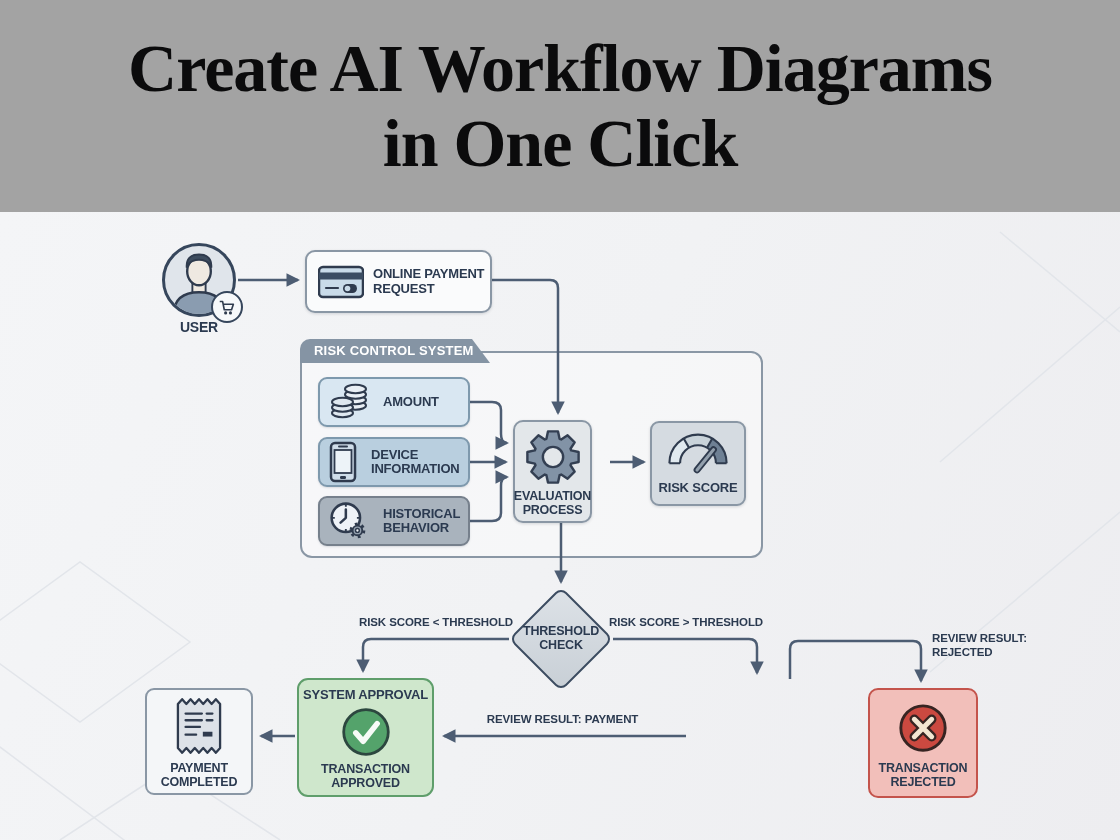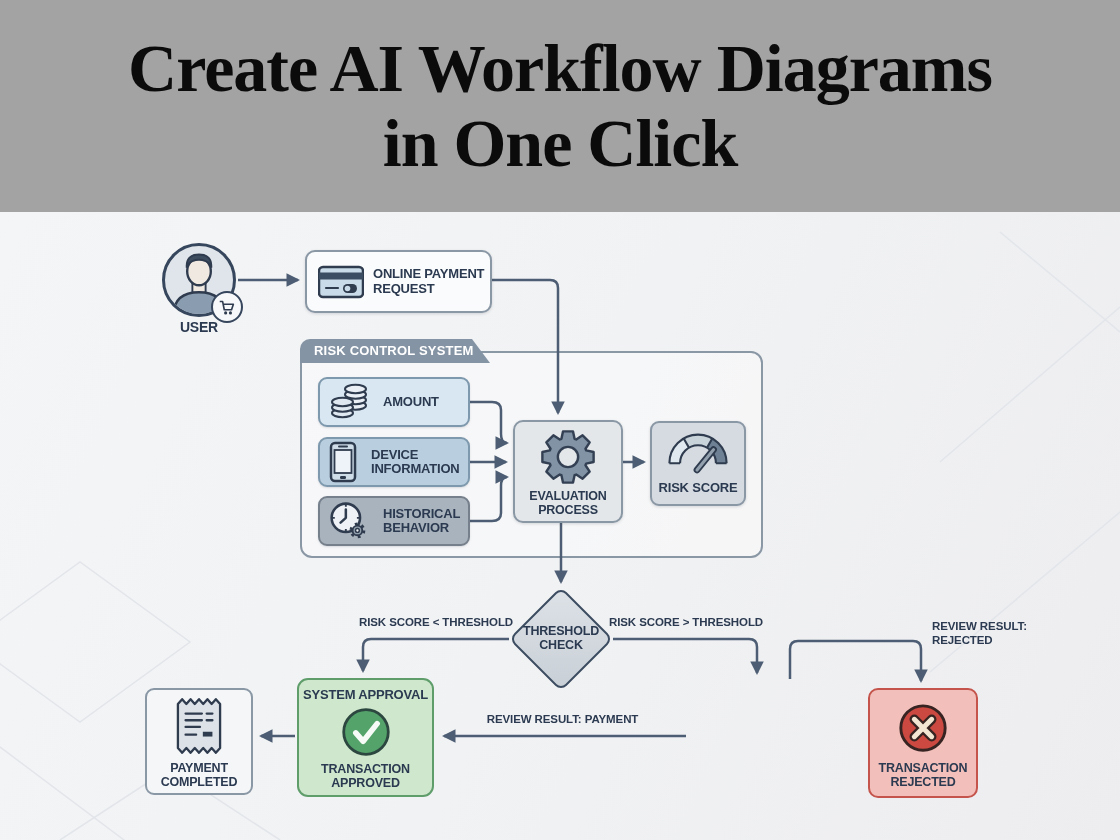--- a/index.html
+++ b/index.html
@@ -41,21 +41,21 @@
            border-radius:10px 0 0 0;z-index:3;
            clip-path:polygon(0 0,172px 0,190px 100%,0 100%);box-sizing:border-box;}
   
   .chip{width:152px;height:50px;display:flex;align-items:center;gap:14px;padding-left:9px;
         border-radius:9px;border:2px solid #7e99ad;font-size:13px;line-height:1.05;
         box-shadow:0 1px 2px rgba(50,60,80,.15);}
   .chip-amount{left:318px;top:165px;background:#d9e7f2;}
   .chip-device{left:318px;top:225px;background:#b9cfdf;}
   .chip-hist{left:318px;top:284px;background:#a9b3bd;border-color:#76808c;}
   
-  .eval-box{left:513px;top:208px;width:110px;height:103px;background:#e3e7ea;border-radius:10px;
+  .eval-box{left:513px;top:208px;width:79px;height:103px;background:#e3e7ea;border-radius:10px;
             display:flex;flex-direction:column;align-items:center;font-size:12.5px;line-height:1.12;}
   .risk-box{left:650px;top:209px;width:96px;height:85px;background:#d5dbe1;border-radius:9px;
             display:flex;flex-direction:column;align-items:center;font-size:13px;}
   
   .diamond{left:524px;top:390px;width:74px;height:74px;transform:rotate(45deg);
            background:linear-gradient(135deg,#dde2e7,#c8cfd6);border:2.5px solid #3c4c61;
            border-radius:8px;z-index:3;}
   .diamond-label{left:511px;top:412px;width:100px;font-size:12.5px;line-height:1.15;z-index:4;}
   
   .green-box{left:297px;top:466px;width:137px;height:119px;background:#cfe7cc;
@@ -69,21 +69,21 @@
               border:2.5px solid #d0a23f;border-radius:10px;display:flex;flex-direction:column;
               align-items:center;font-size:11.5px;letter-spacing:-0.3px;line-height:1.2;}
   .red-box{left:868px;top:476px;width:110px;height:110px;background:#f2bfba;
            border:2.5px solid #c4544c;border-radius:10px;display:flex;flex-direction:column;
            align-items:center;font-size:12.5px;line-height:1.15;}
   
   .edge-label{z-index:4;font-weight:700;font-size:11.5px;color:#2b3a50;letter-spacing:-0.1px;}
   .lbl-lt{left:356px;top:404px;width:160px;text-align:center;}
   .lbl-gt{left:606px;top:404px;width:160px;text-align:center;}
   .lbl-approved{left:470px;top:501px;width:185px;text-align:center;}
-  .lbl-rejected{left:932px;top:408px;width:120px;line-height:1.2;}
+  .lbl-rejected{left:932px;top:420px;width:120px;line-height:1.2;}
   .icon{display:block;}
 </style>
 </head>
 <body>
 
 <div class="stage">
 
   <div class="header">
     <h1 class="title">
       <span>Create AI Workflow Diagrams</span>

